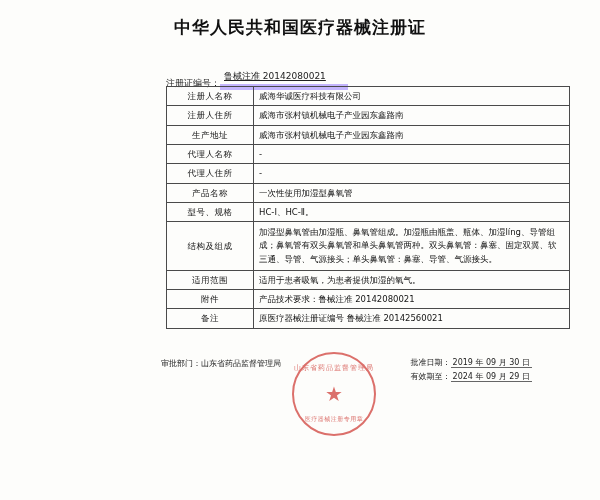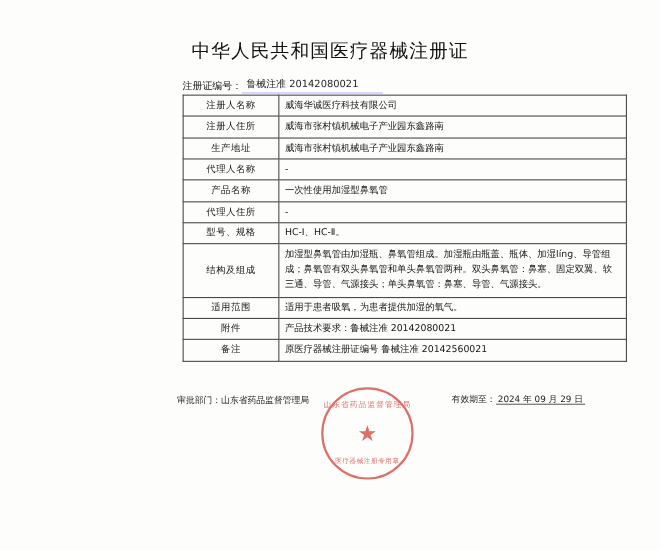--- a/index.html
+++ b/index.html
@@ -15,48 +15,49 @@
     color: #1a1a1a;
   }
   .page {
     position: relative;
     width: 600px;
     height: 500px;
     background: #fdfdfb;
   }
   .doc-title {
     position: absolute;
-    top: 35px;
+    top: 16px;
     left: 0;
     width: 600px;
     text-align: center;
     font-size: 17px;
-    font-weight: normal;
+    font-weight: bold;
     letter-spacing: 1px;
     color: #111;
     font-family: "DejaVu Serif", "Liberation Serif", serif;
   }
   .reg-number-row {
     position: absolute;
     top: 70px;
     left: 166px;
     font-size: 9px;
     color: #222;
     display: flex;
     align-items: flex-end;
     gap: 0;
   }
   .reg-number-label {
     font-size: 9px;
   }
   .reg-number-value {
     font-size: 9px;
-    border-bottom: 1px solid #c4b5fd;
+    border-bottom: 6px solid #c4b5fd;
     padding: 0 4px 1px 4px;
     min-width: 120px;
+    text-decoration: underline;
   }
   table.main-table {
     position: absolute;
     top: 86px;
     left: 166px;
     width: 404px;
     border-collapse: collapse;
     table-layout: fixed;
   }
   table.main-table td {
@@ -173,26 +174,26 @@
       </tr>
       <tr>
         <td class="label-cell">生产地址</td>
         <td class="value-cell">威海市张村镇机械电子产业园东鑫路南</td>
       </tr>
       <tr>
         <td class="label-cell">代理人名称</td>
         <td class="value-cell">-</td>
       </tr>
       <tr>
+        <td class="label-cell">代理人住所</td>
+        <td class="value-cell">-</td>
+      </tr>
+      <tr>
         <td class="label-cell">产品名称</td>
         <td class="value-cell">一次性使用加湿型鼻氧管</td>
-      </tr>
-      <tr>
-        <td class="label-cell">代理人住所</td>
-        <td class="value-cell">-</td>
       </tr>
       <tr>
         <td class="label-cell">型号、规格</td>
         <td class="value-cell">HC-Ⅰ、HC-Ⅱ。</td>
       </tr>
       <tr>
         <td class="label-cell">结构及组成</td>
         <td class="value-cell tall">加湿型鼻氧管由加湿瓶、鼻氧管组成。加湿瓶由瓶盖、瓶体、加湿líng、导管组成；鼻氧管有双头鼻氧管和单头鼻氧管两种。双头鼻氧管：鼻塞、固定双翼、软三通、导管、气源接头；单头鼻氧管：鼻塞、导管、气源接头。</td>
       </tr>
       <tr>
@@ -209,20 +210,23 @@
       </tr>
     </tbody>
   </table>
 
   <div class="footer-block">
     <div class="footer-left">
       <span>审批部门：</span><span>山东省药品监督管理局</span>
     </div>
     <div class="footer-right">
       <div>
+        <span>批准日期：</span><span class="u">2019 年 09 月 30 日</span>
+      </div>
+      <div>
         <span>有效期至：</span><span class="u">2024 年 09 月 29 日</span>
       </div>
     </div>
   </div>
 
   <div class="seal">
     <div class="seal-top-text">山东省药品监督管理局</div>
     <div class="inner-star">★</div>
     <div class="seal-bottom-text">医疗器械注册专用章</div>
   </div>

